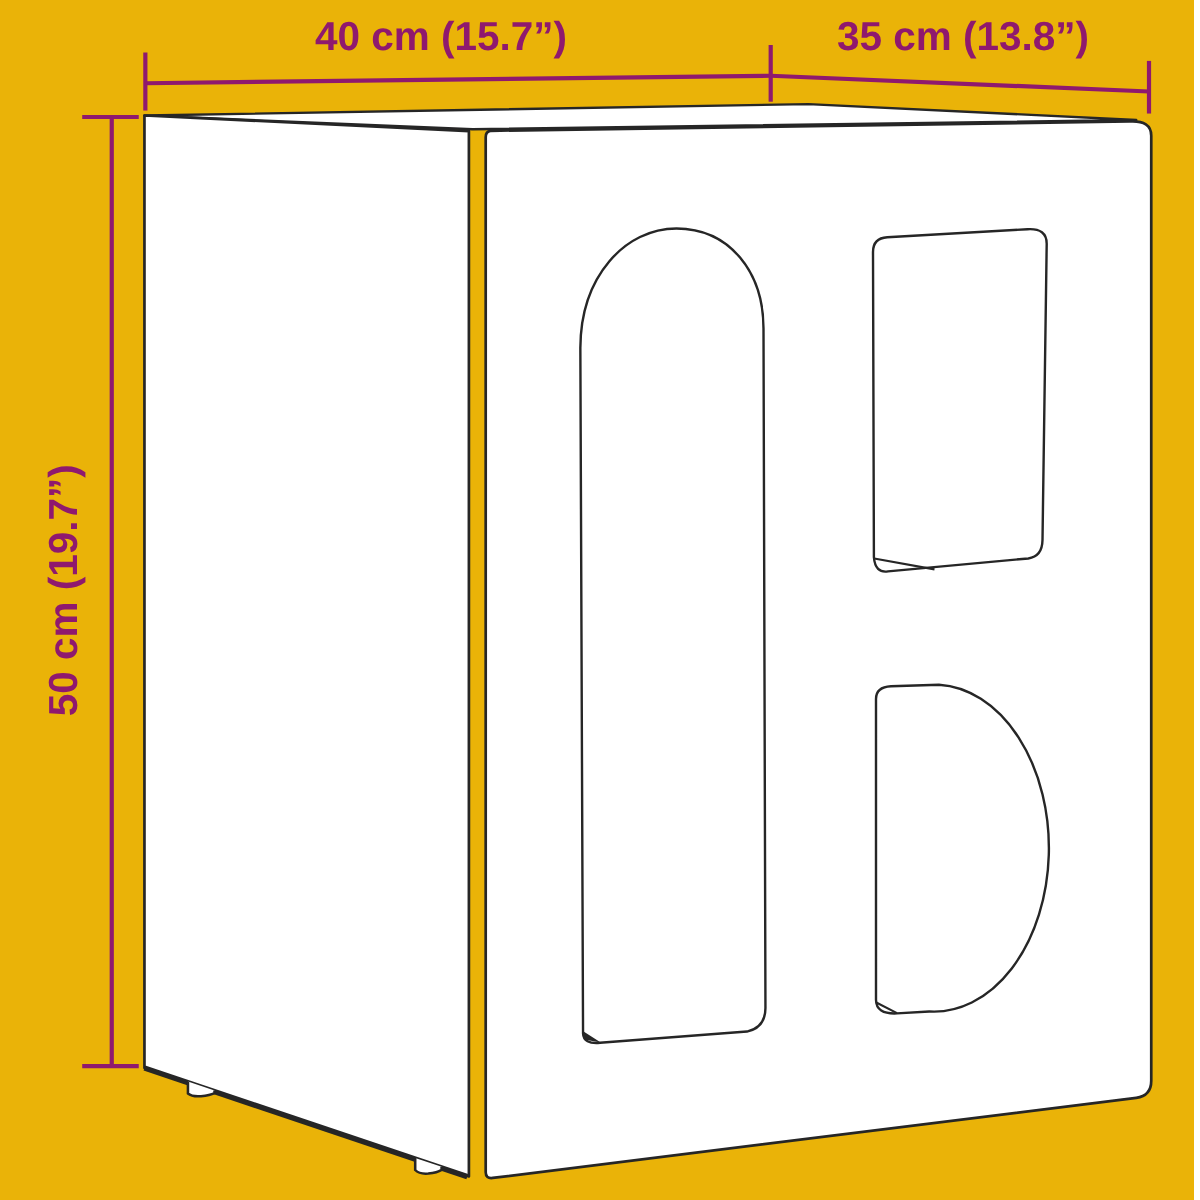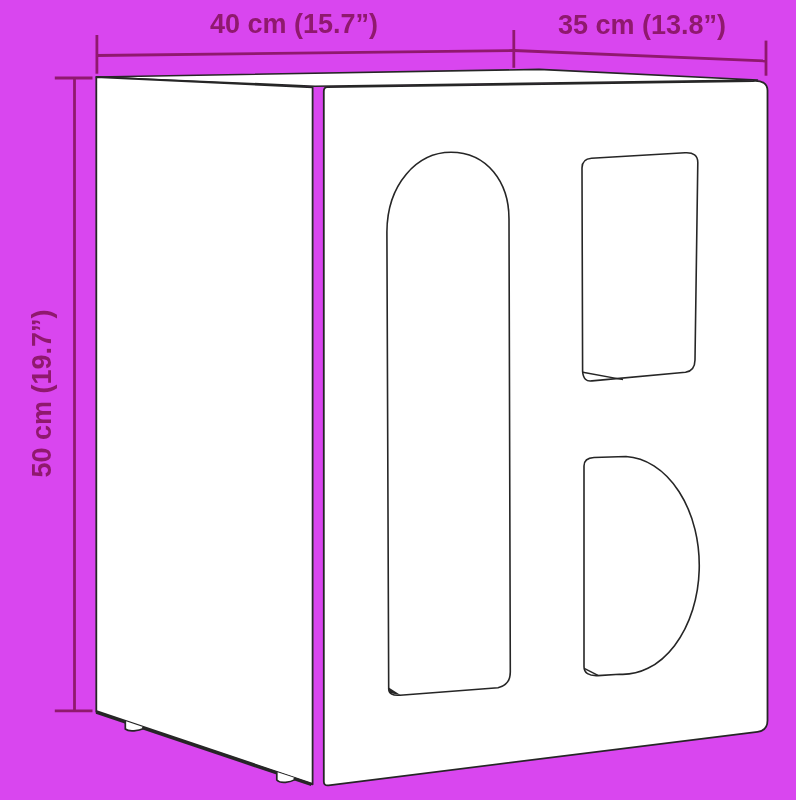--- a/index.html
+++ b/index.html
@@ -1,16 +1,16 @@
 <!DOCTYPE html>
 <html><head>
 <meta charset="utf-8">
 <style>
   html,body{margin:0;padding:0;background:#ffffff;}
-  .wrap{width:796px;height:800px;position:relative;background:#d946ef;overflow:hidden;}
+  .wrap{width:796px;height:800px;position:relative;background:#eab308;overflow:hidden;}
   svg{display:block;}
   text{font-family:"Liberation Sans",sans-serif;font-weight:bold;fill:#8f196e;}
 </style>
 </head>
 <body>
 <div class="wrap">
 <svg width="800" height="800" viewBox="0 0 800 800">
 
   <text x="294" y="33" font-size="27" text-anchor="middle">40 cm (15.7”)</text>
 

